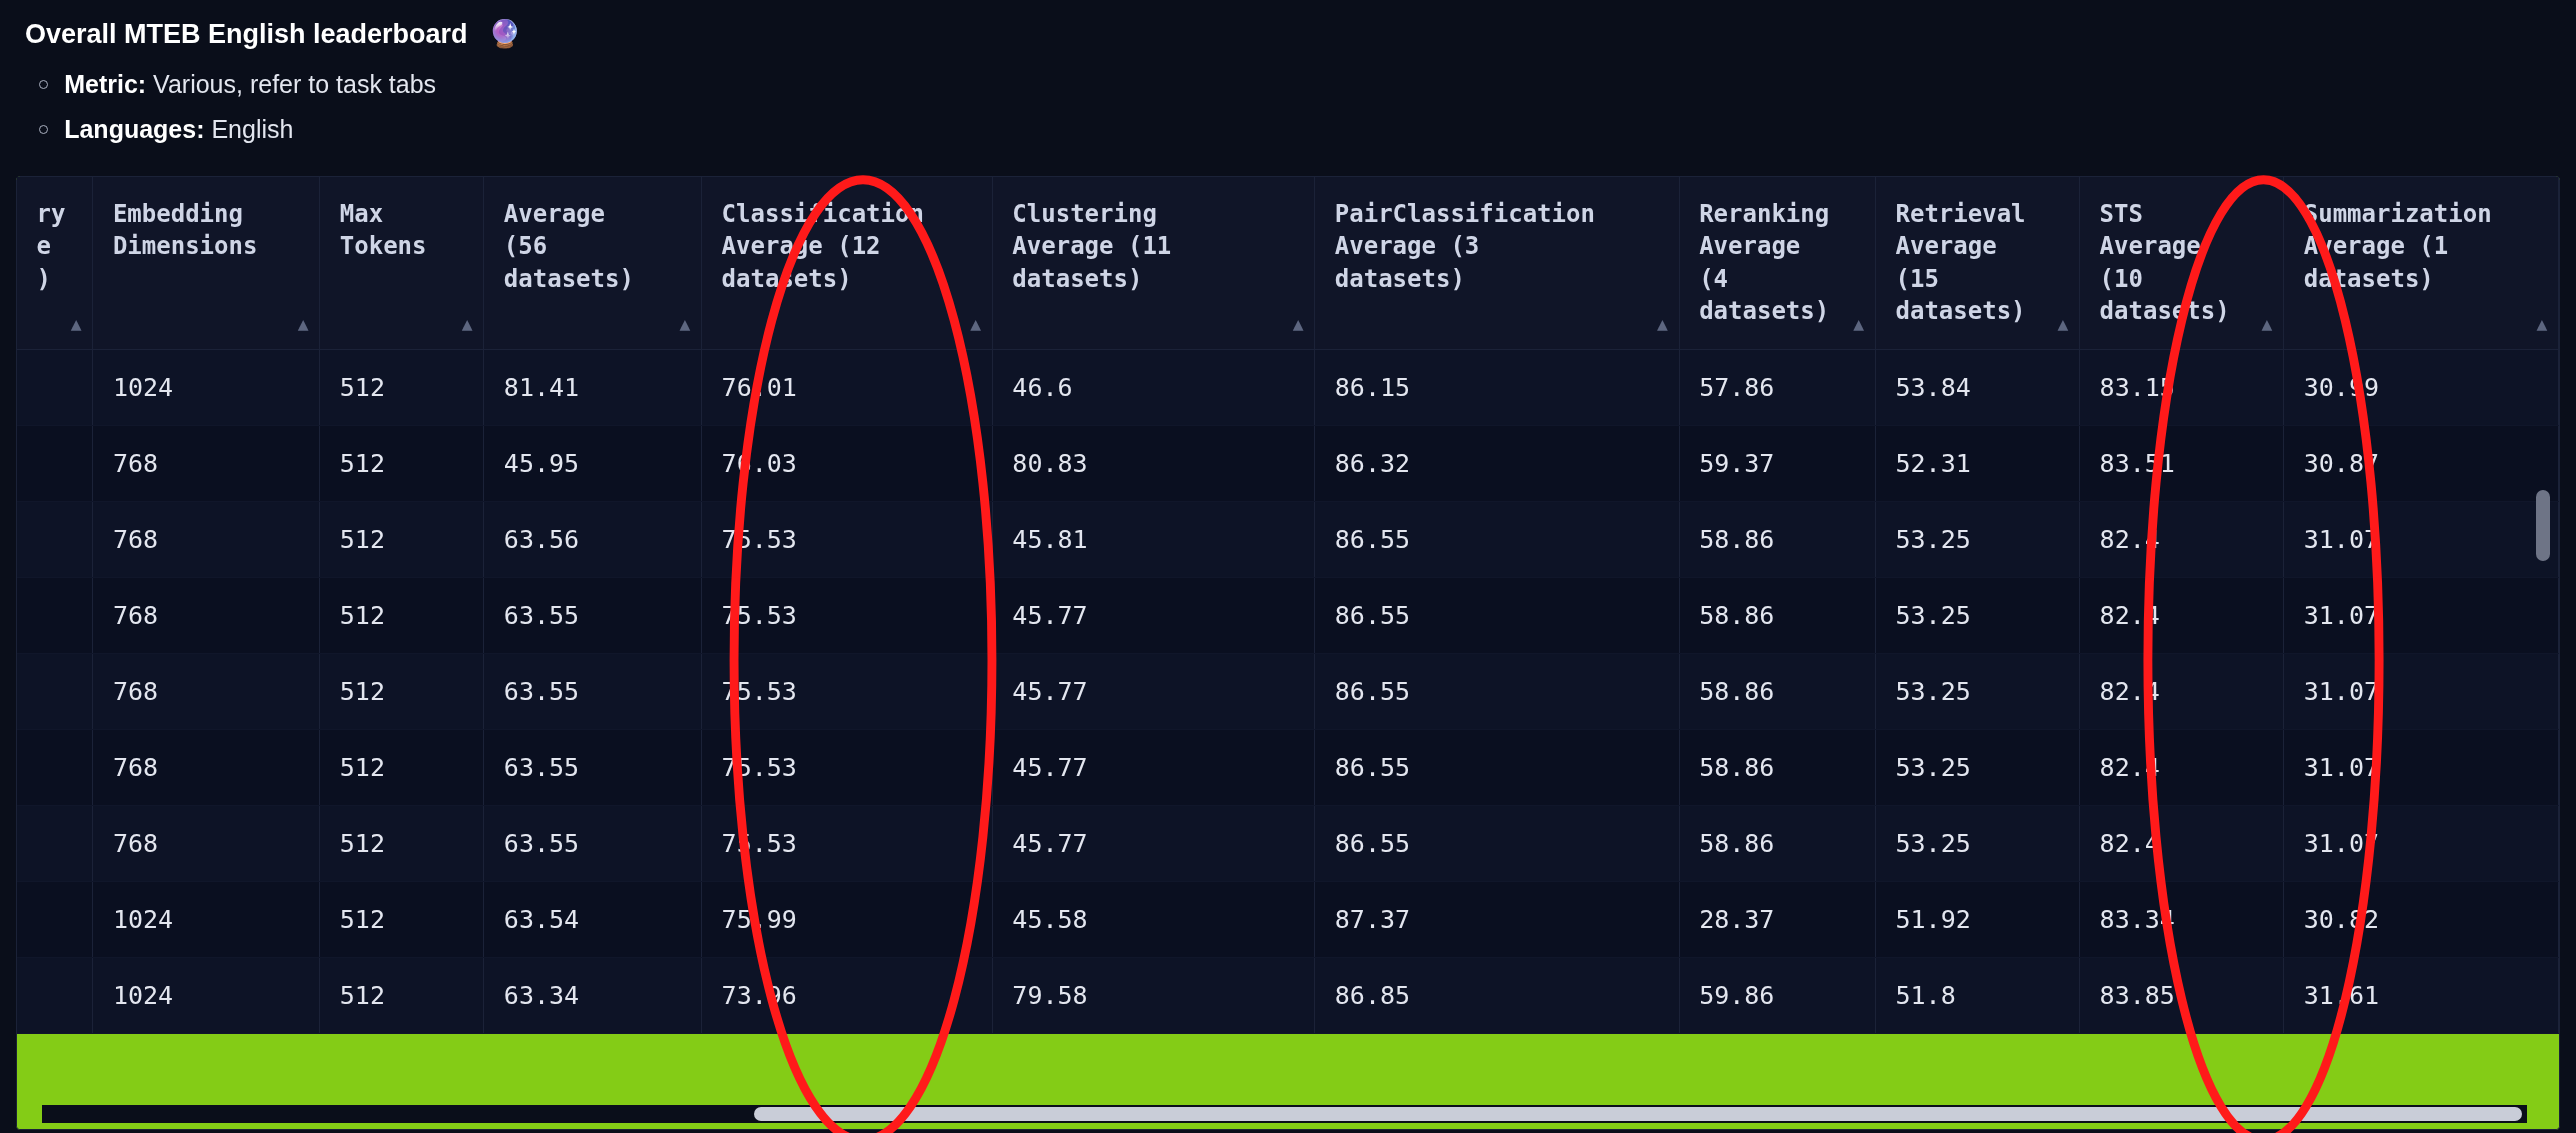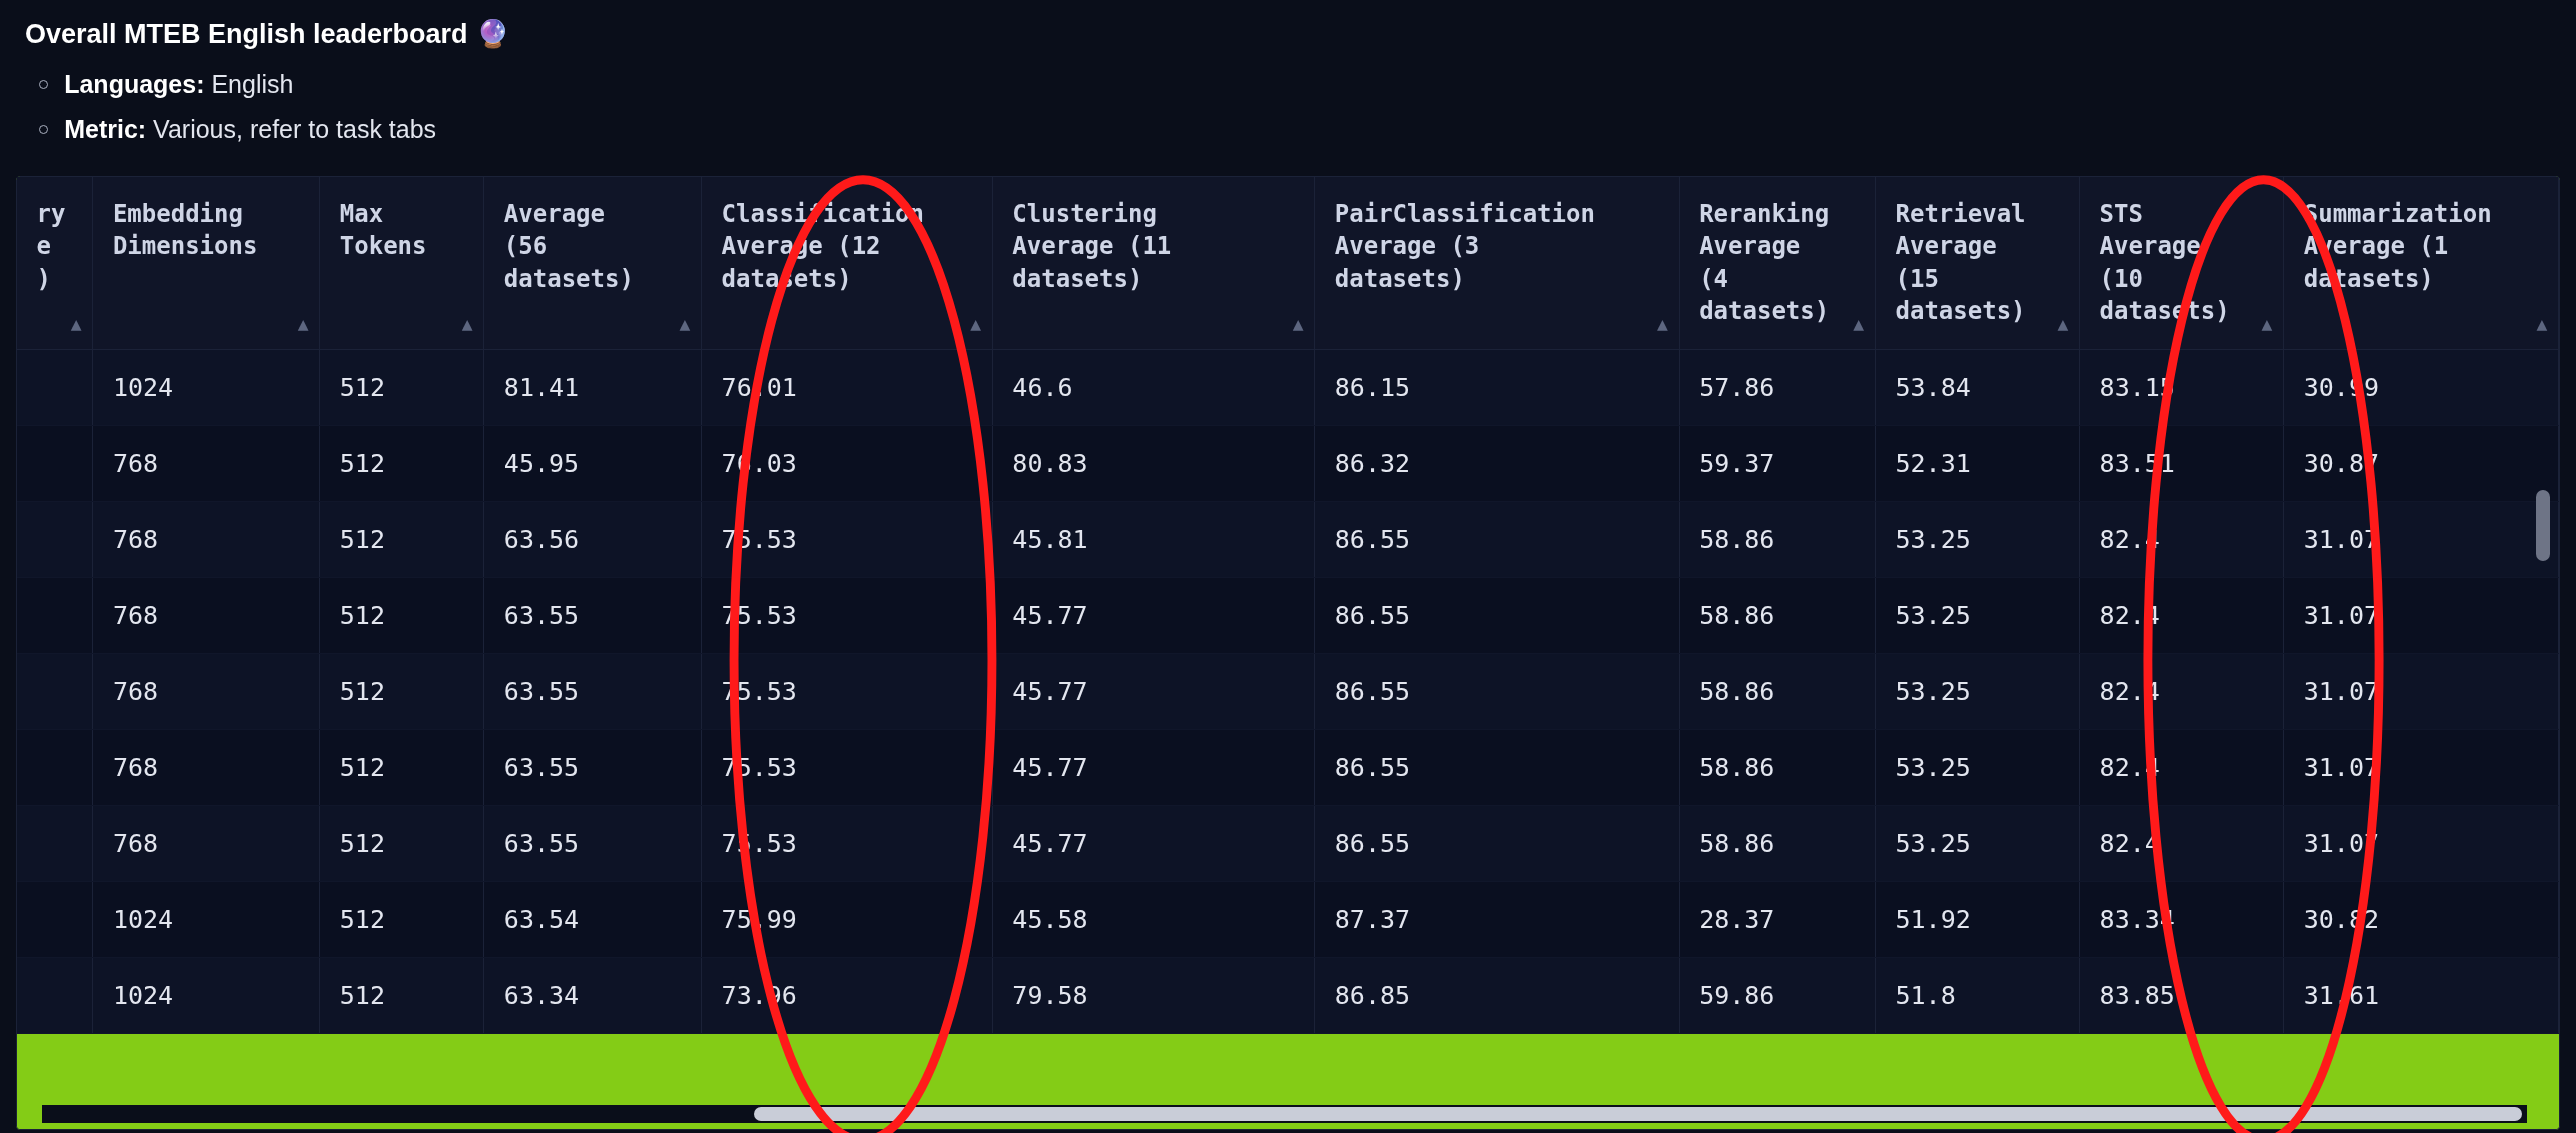--- a/index.html
+++ b/index.html
@@ -14,21 +14,21 @@
   .page {
     padding: 18px 0 0 0;
     position: relative;
   }
   .header-block {
     padding: 0 0 10.7px 25px;
   }
   .title-row {
     display: flex;
     align-items: center;
-    gap: 9px;
+    gap: 21px;
     margin-bottom: 19.6px;
   }
   .title-text {
     font-weight: 700;
     font-size: 27px;
     color: #ffffff;
   }
   .emoji {
     font-size: 27px;
   }
@@ -159,29 +159,29 @@
 
   <div class="header-block">
     <div class="title-row">
       <span class="title-text">Overall MTEB English leaderboard</span>
       <span class="emoji">🔮</span>
     </div>
     <ul class="meta-list">
       <li>
         <span class="bullet"></span>
         <span>
-          <span class="meta-label">Languages:</span>
-          <span class="meta-val">English</span>
+          <span class="meta-label">Metric:</span>
+          <span class="meta-val">Various, refer to task tabs</span>
         </span>
       </li>
       <li>
         <span class="bullet"></span>
         <span>
-          <span class="meta-label">Metric:</span>
-          <span class="meta-val">Various, refer to task tabs</span>
+          <span class="meta-label">Languages:</span>
+          <span class="meta-val">English</span>
         </span>
       </li>
     </ul>
   </div>
 
   <div class="table-wrap">
     <div class="table-scroll">
       <table>
         <thead>
           <tr>

